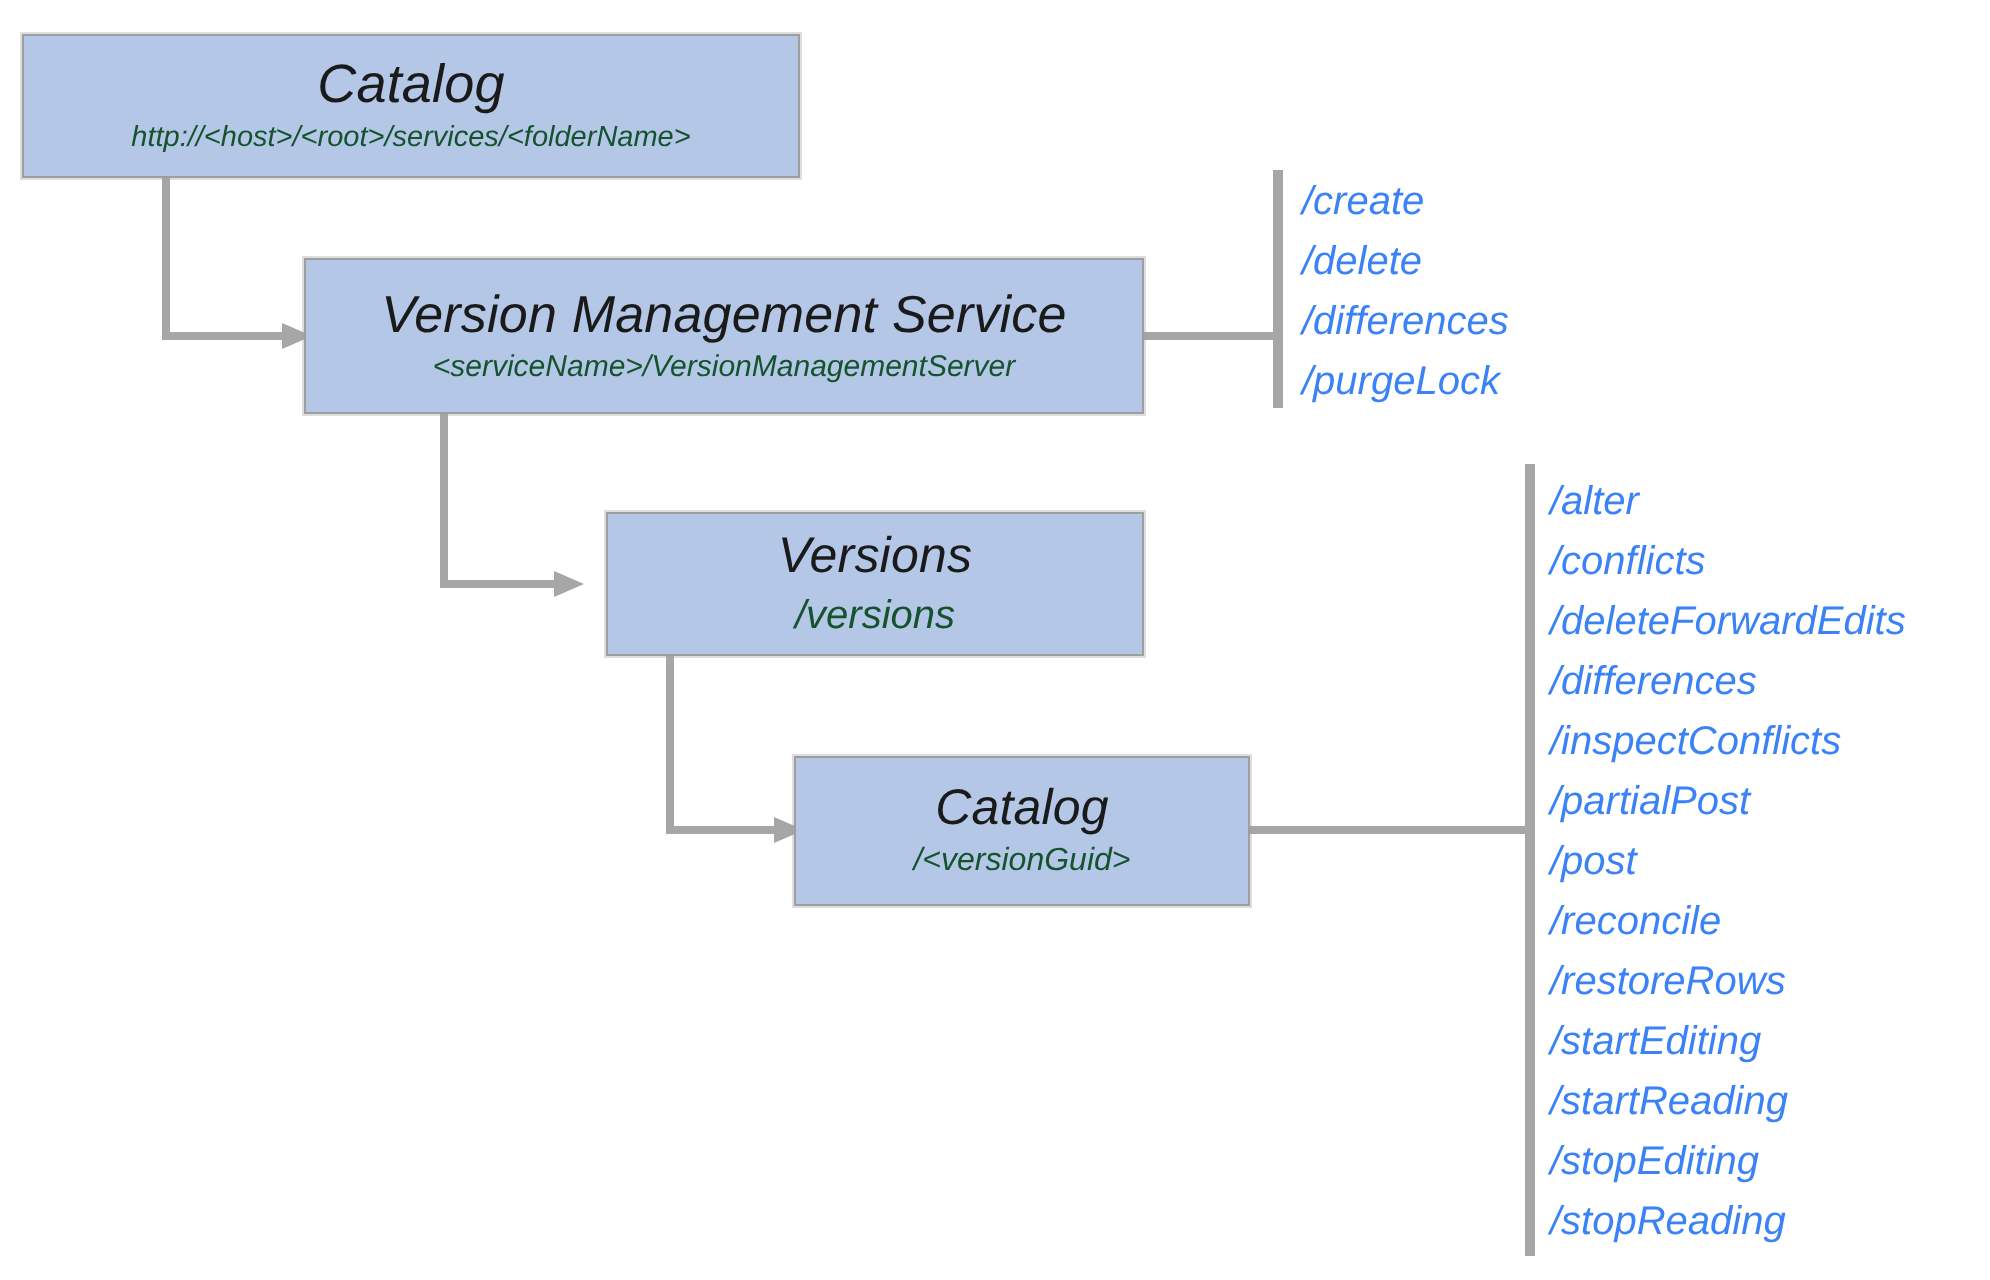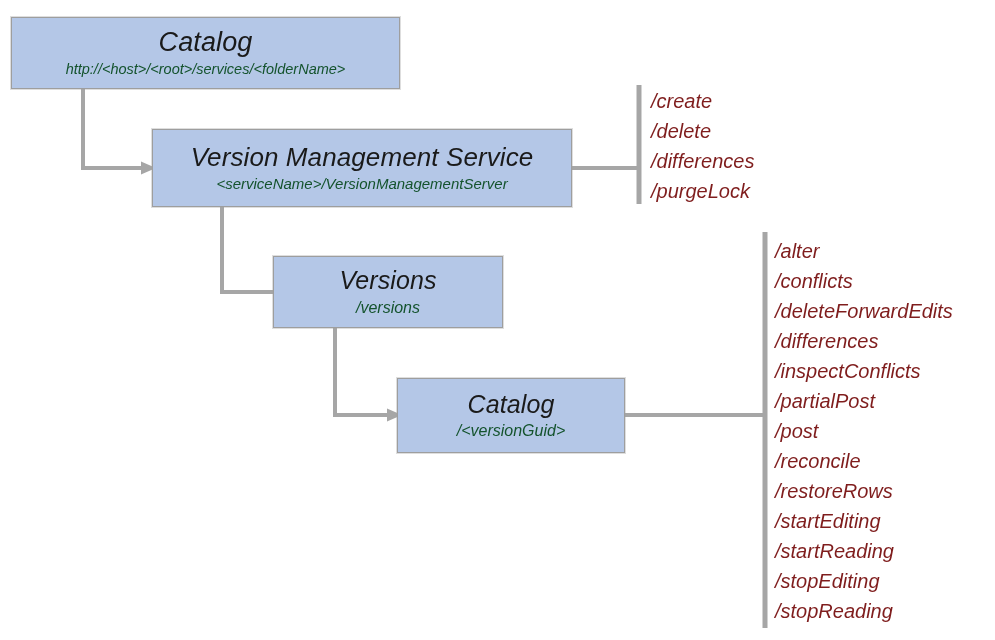--- a/index.html
+++ b/index.html
@@ -63,40 +63,40 @@
     left: 152px;
     top: 129px;
     width: 420px;
     height: 78px;
     text-align: center;
   }
   #node-vms .node-title { font-size: 26px; }
   #node-vms .node-subtitle { font-size: 15px; }
 
   #node-versions {
-    left: 273px;
+    left: 303px;
     top: 256px;
-    width: 230px;
+    width: 269px;
     height: 72px;
   }
   #node-versions .node-title { font-size: 25px; }
-  #node-versions .node-subtitle { font-size: 16px; }
+  #node-versions .node-subtitle { font-size: 20px; }
 
   #node-version {
     left: 397px;
     top: 378px;
     width: 228px;
     height: 75px;
   }
   #node-version .node-title { font-size: 25px; }
   #node-version .node-subtitle { font-size: 16px; }
 
   .op-list {
     position: absolute;
-    color: #7f1d1d;
+    color: #3b82f6;
     font-size: 20px;
     line-height: 30px;
     white-space: nowrap;
   }
   #op-list-service {
     left: 651px;
     top: 86px;
   }
   #op-list-version {
     left: 775px;

